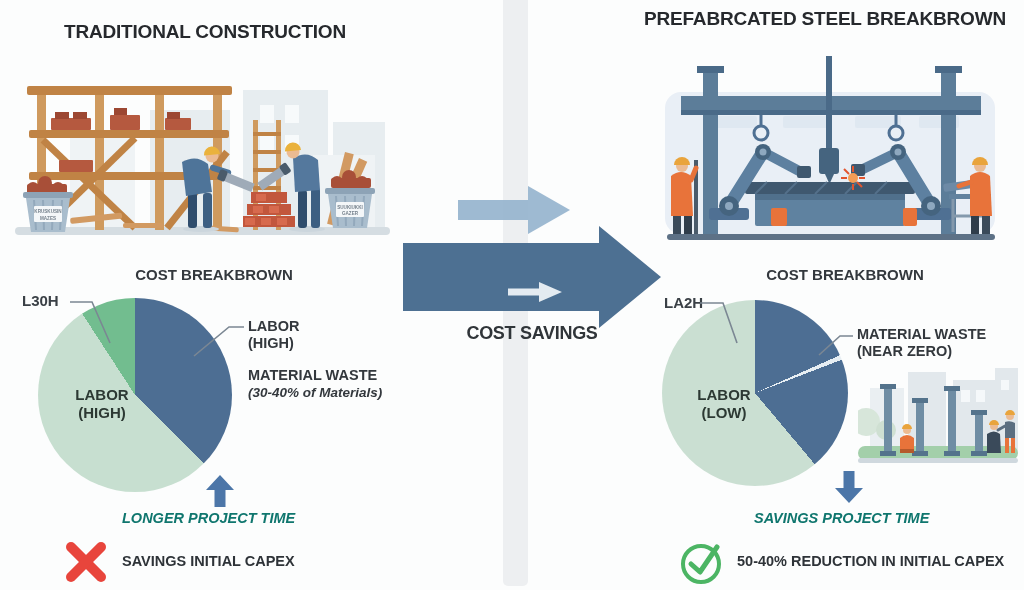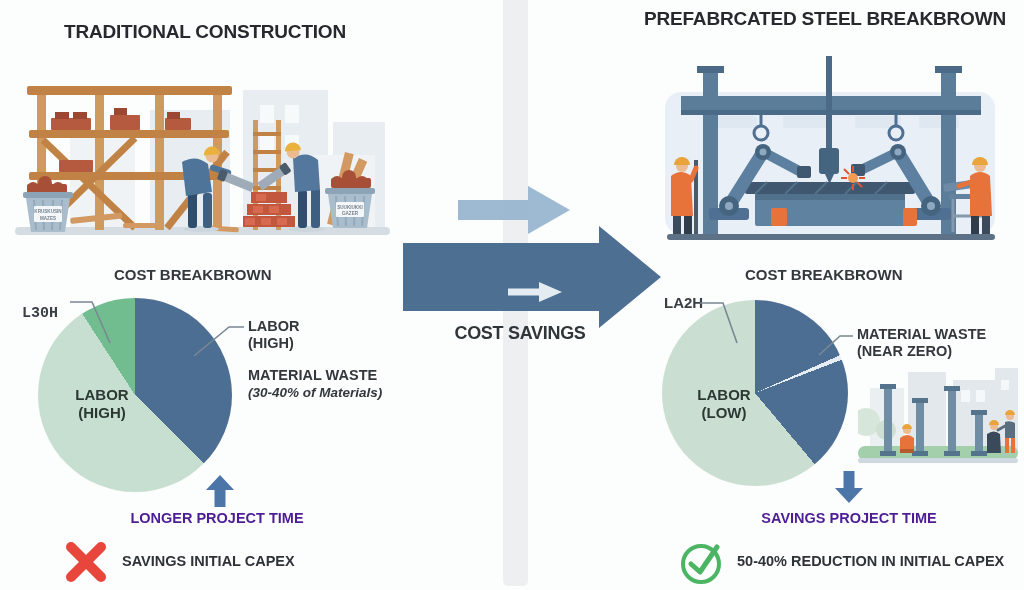--- a/index.html
+++ b/index.html
@@ -1,30 +1,30 @@
 <!DOCTYPE html>
 <html><head>
 <meta charset="utf-8">
 <style>
   html,body{margin:0;padding:0;background:#ffffff;}
   #app{position:relative;width:1024px;height:590px;overflow:hidden;background:#fcfdfd;
        font-family:"Liberation Sans",sans-serif;color:#2e3338;}
   .abs{position:absolute;}
   .t-title{font-size:19px;font-weight:700;color:#26292d;letter-spacing:-0.2px;text-align:center;white-space:nowrap;}
-  .chart-title{font-size:15px;font-weight:700;color:#33383d;white-space:nowrap;}
+  .chart-title{font-size:15px;font-weight:700;color:#33383d;text-align:center;white-space:nowrap;}
   .callout{font-size:15px;font-weight:700;color:#3a4046;white-space:nowrap;}
   .lbl{font-size:14.5px;font-weight:700;color:#33383d;line-height:17px;white-space:nowrap;}
   .lbl .sm{font-size:13.5px;font-weight:700;font-style:italic;}
   .pie{border-radius:50%;}
   #pie-left{left:38px;top:298px;width:194px;height:194px;
     background:conic-gradient(#4d6e93 0deg 135deg,#c7dfd0 135deg 327deg,#72bd8f 327deg 360deg);}
   #pie-right{left:662px;top:300px;width:186px;height:186px;
     background:conic-gradient(#4d6e93 0deg 66deg,#e7eef3 66deg 69deg,#4d6e93 69deg 140deg,#cadfd2 140deg 360deg);}
   .pie-inner{font-size:15px;font-weight:700;color:#2c3933;text-align:center;line-height:18px;}
-  .note{font-size:14.5px;font-weight:700;color:#4c1d95;text-align:center;white-space:nowrap;}
+  .note{font-size:14.5px;font-weight:700;color:#0f766e;white-space:nowrap;font-style:italic;}
   .capex{font-size:14.5px;font-weight:700;color:#2e3338;white-space:nowrap;}
   .arrow-label{font-size:18px;font-weight:700;color:#ffffff;letter-spacing:-0.3px;text-align:center;white-space:nowrap;}
   .savings{font-size:18px;font-weight:700;color:#303539;letter-spacing:-0.3px;text-align:center;white-space:nowrap;}
   .divider{left:503px;top:0;width:25px;height:586px;background:#edeff1;border-radius:0 0 5px 5px;}
   .overlay{left:0;top:0;width:1024px;height:590px;pointer-events:none;}
 </style>
 </head>
 <body>
 
 <div id="app">
@@ -184,21 +184,21 @@
         <rect x="240" y="108" width="30" height="9" fill="#9fabb8"></rect>
         <rect x="267" y="107" width="8" height="11" rx="2" fill="#4a5b6b"></rect>
       </g>
     </g>
   </svg>
 
   <div class="abs chart-title" style="left:114px;top:266px;width:200px;">COST BREAKBROWN</div>
 
   <div id="pie-left" class="abs pie"></div>
 
-  <div class="abs callout" style="left:22px;top:305px;font-family:Liberation Mono, monospace;">L30H</div>
+  <div class="abs callout" style="left:22px;top:292px;">L30H</div>
 
   <div class="abs lbl" style="left:248px;top:318px;">
     <div>LABOR</div>
     <div>(HIGH)</div>
   </div>
 
   <div class="abs lbl" style="left:248px;top:367px;">
     <div>MATERIAL WASTE</div>
     <div class="sm">(30-40% of Materials)</div>
   </div>
@@ -229,21 +229,21 @@
 
   <svg class="abs" style="left:403px;top:226px;" width="258" height="102" viewBox="0 0 258 102">
     <polygon points="0,17 196,17 196,0 258,51 196,102 196,85 0,85" fill="#4d7092"></polygon>
   </svg>
 
 
   <svg class="abs" style="left:508px;top:282px;" width="54" height="20" viewBox="0 0 54 20">
     <polygon points="0,6.5 31,6.5 31,0 54,10 31,20 31,13.5 0,13.5" fill="#e4ebf1"></polygon>
   </svg>
 
-  <div class="abs savings" style="left:440px;top:323px;width:160px;text-align:center;">COST SAVINGS</div>
+  <div class="abs savings" style="left:452px;top:323px;width:160px;text-align:center;">COST SAVINGS</div>
 
   <div class="abs t-title" style="left:640px;top:8px;width:370px;">PREFABRCATED STEEL BREAKBROWN</div>
 
   <svg class="abs" style="left:653px;top:56px;" width="355" height="192" viewBox="0 0 355 192">
     <rect x="12" y="36" width="330" height="142" rx="16" fill="#e9eff6"></rect>
     <g fill="#dfe8f1">
       <rect x="58" y="60" width="46" height="12" rx="2"></rect>
         <rect x="130" y="60" width="46" height="12" rx="2"></rect>
       <rect x="202" y="60" width="46" height="12" rx="2"></rect>
         <rect x="266" y="60" width="40" height="12" rx="2"></rect>

